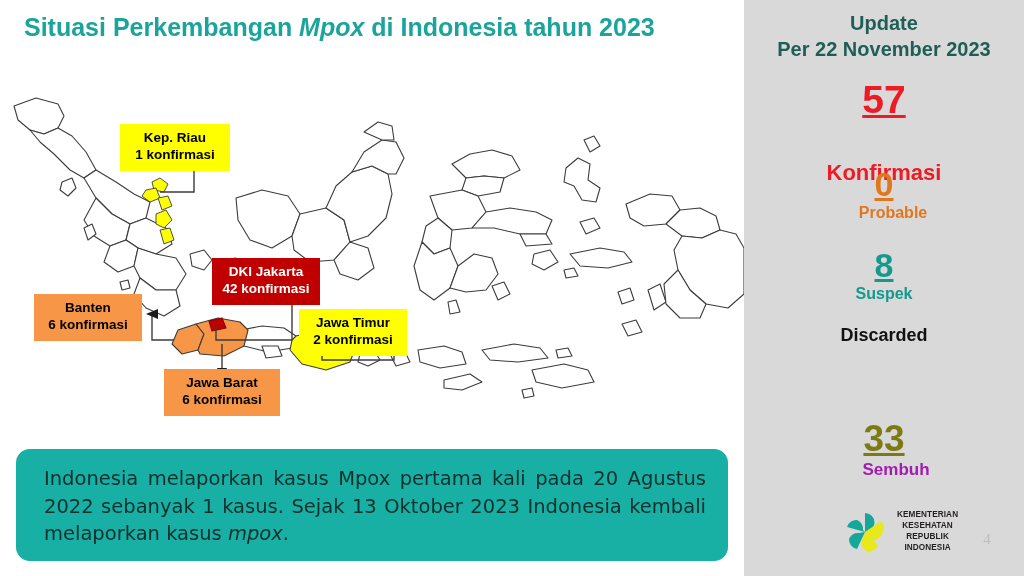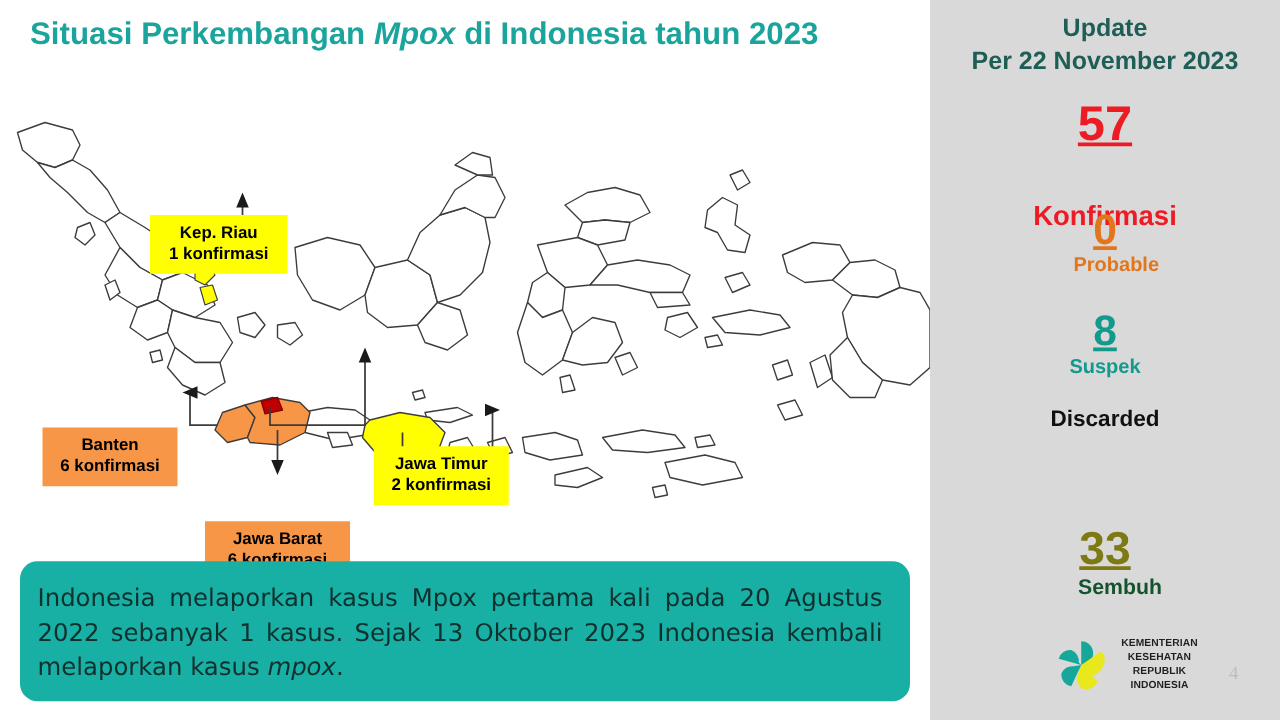--- a/index.html
+++ b/index.html
@@ -59,21 +59,20 @@
   
   .callout {
     position: absolute;
     text-align: center;
     font-weight: bold;
     font-size: 13.5px;
     line-height: 1.25;
     padding: 6px 8px 7px 8px;
     box-sizing: border-box;
     white-space: nowrap;
-    margin-top: 48px;
   }
   .callout .l1 { display: block; }
   .callout .l2 { display: block; }
 
   #callout-kepriau {
     left: 120px; top: 124px; width: 110px;
     background: #FFFF00; color: #000000;
   }
   #callout-dki {
     left: 212px; top: 258px; width: 108px;
@@ -95,21 +94,21 @@
   
   #narrative-box {
     position: absolute;
     left: 16px;
     top: 449px;
     width: 712px;
     height: 112px;
     background: #18B0A5;
     border-radius: 14px;
     box-sizing: border-box;
-    padding: 16px 22px 14px 14px;
+    padding: 16px 22px 14px 28px;
   }
   #narrative-text {
     font-size: 19.5px;
     line-height: 1.42;
     color: #10302E;
     text-align: justify;
     font-family: "DejaVu Sans", sans-serif;
     font-weight: 400;
   }
   #narrative-text .ital { font-style: italic; }
@@ -165,21 +164,21 @@
   #stat-suspek { top: 248px; }
   #stat-suspek .num { font-size: 34px; color: #14998D; }
   #stat-suspek .lab { font-size: 16px; color: #14998D; }
 
   #stat-discarded { top: 322px; }
   #stat-discarded .num { font-size: 37px; color: #111111; }
   #stat-discarded .lab { font-size: 18px; color: #111111; }
 
   #stat-sembuh { top: 420px; }
   #stat-sembuh .num { font-size: 37px; color: #7D7A13; }
-  #stat-sembuh .lab { font-size: 17px; color: #14532d; padding-left: 24px; }
+  #stat-sembuh .lab { font-size: 17px; color: #a21caf; padding-left: 24px; }
 
   #kemenkes-logo {
     position: absolute;
     left: 96px;
     top: 505px;
     width: 160px;
     height: 54px;
     display: flex;
     align-items: center;
     gap: 7px;
@@ -310,20 +309,24 @@
           <polygon points="222,302 217,290 227,290"></polygon>
         </g>
       </svg>
     </div>
 
     <div class="callout" id="callout-kepriau">
       <span class="l1">Kep. Riau</span>
       <span class="l2">1 konfirmasi</span>
     </div>
 
+    <div class="callout" id="callout-dki">
+      <span class="l1">DKI Jakarta</span>
+      <span class="l2">42 konfirmasi</span>
+    </div>
 
     <div class="callout" id="callout-banten">
       <span class="l1">Banten</span>
       <span class="l2">6 konfirmasi</span>
     </div>
 
     <div class="callout" id="callout-jatim">
       <span class="l1">Jawa Timur</span>
       <span class="l2">2 konfirmasi</span>
     </div>

